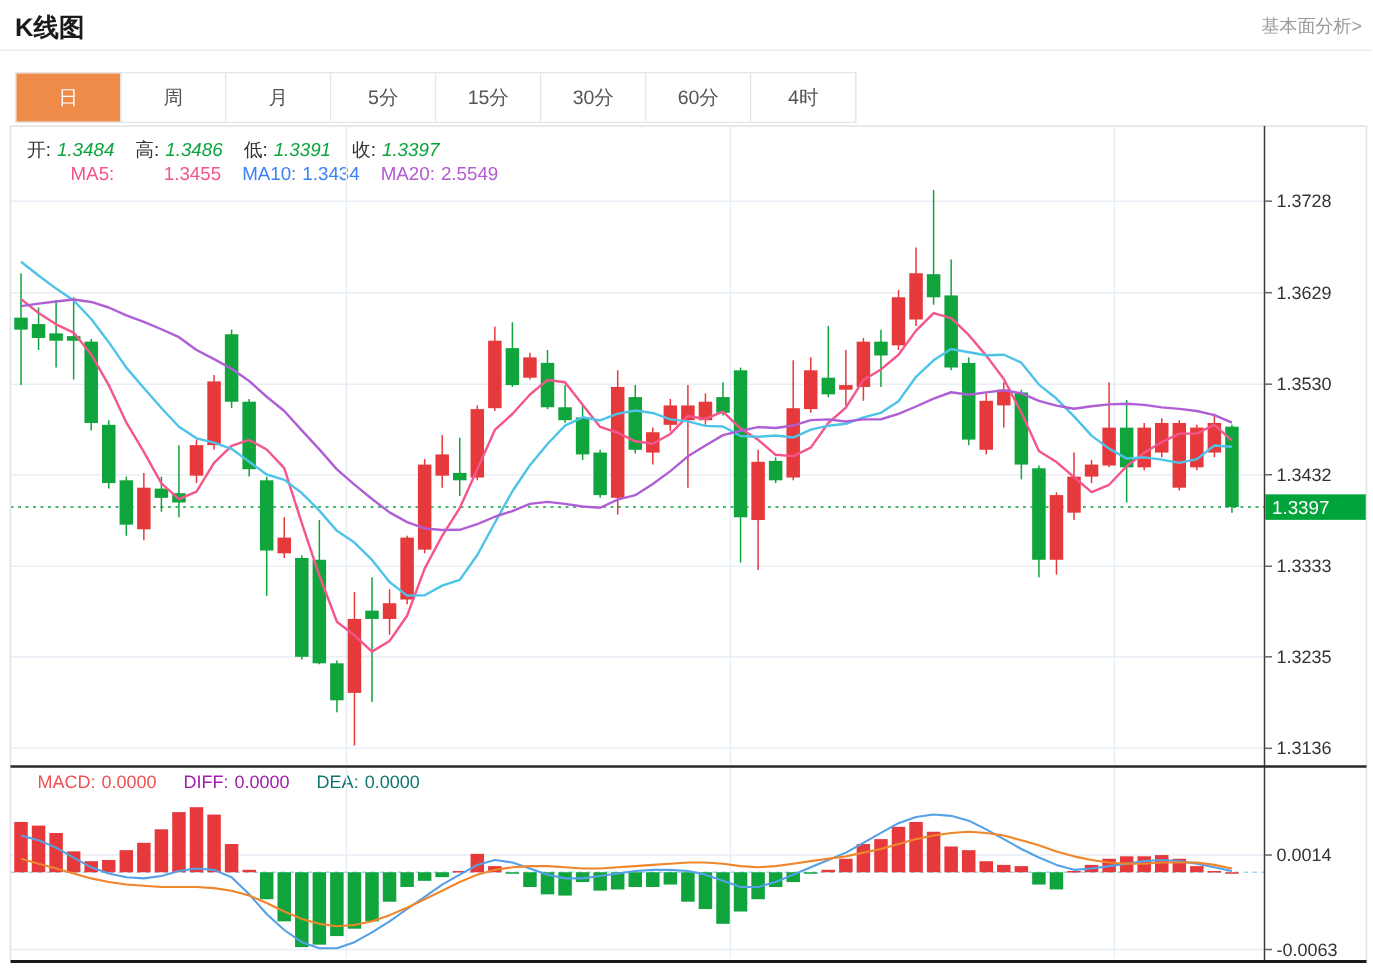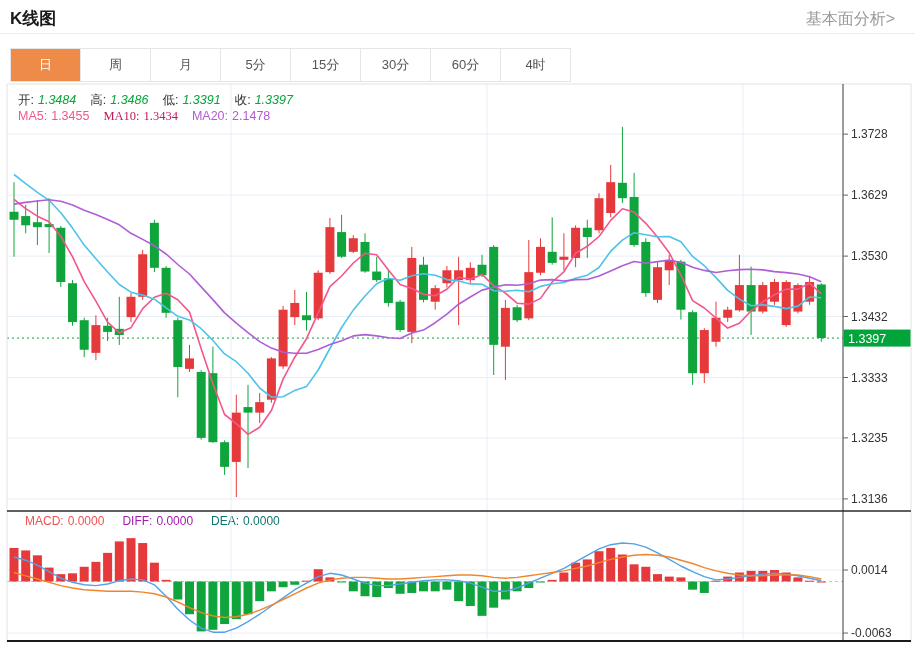--- a/index.html
+++ b/index.html
@@ -1,32 +1,32 @@
 <!DOCTYPE html>
 <html><head>
 <meta charset="utf-8">
 <style>
   html,body{margin:0;padding:0;background:#fff;width:915px;height:647px;overflow:hidden;
     font-family:"Liberation Sans","DejaVu Sans",sans-serif;}
   #app{position:relative;width:915px;height:647px;background:#fff;}
   #page-title{position:absolute;left:10px;top:7px;font-size:17px;font-weight:bold;color:#1a1a1a;}
-  #analysis-link{position:absolute;right:20px;top:9px;font-size:16px;color:#999;text-decoration:none;cursor:pointer;}
+  #analysis-link{position:absolute;right:7px;top:9px;font-size:12px;color:#999;text-decoration:none;cursor:pointer;}
   #title-rule{position:absolute;left:0;top:33px;width:915px;border-top:1px solid #ececec;}
   #tabbar{position:absolute;left:10px;top:48px;display:flex;border:1px solid #e5e5e5;}
   .tab{width:69px;height:32px;line-height:32px;text-align:center;font-size:13px;color:#555;
     background:#fff;border-right:1px solid #e5e5e5;cursor:pointer;}
   .tab:last-child{border-right:none;text-align:center;}
   .tab.active{background:#ee8b49;color:#fff;}
   .inforow{position:absolute;left:18px;font-size:12.5px;white-space:nowrap;}
   .inforow span{margin-right:4px;}
   .inforow .gap{margin-right:14px;}
   .lab{color:#333;}
   .grn{color:#0aa43c;font-style:italic;}
-  .pink{color:#f4558c;}
-  .cyan{color:#be185d;font-family:Liberation Serif, serif;}
+  .pink{color:#f4558c;margin-left:29px;}
+  .cyan{color:#3b82f6;}
   .purp{color:#b45ad2;}
   .redl{color:#ef5050;margin-top:24px;}
   .bluel{color:#a21caf;}
   .oral{color:#0f766e;}
   #macd-row{position:absolute;left:25px;top:514px;font-size:12px;white-space:nowrap;}
   #macd-row span{margin-right:4px;}
   #macd-row .gap{margin-right:18px;}
   svg{position:absolute;left:0;top:0;}
 </style>
 </head>
@@ -46,21 +46,21 @@
       <div class="tab">30分</div>
       <div class="tab">60分</div>
       <div class="tab">4时</div>
     </div>
 
   <div class="inforow" style="top:92px;">
     <span class="lab">开:</span><span class="grn gap">1.3484</span><span class="lab">高:</span><span class="grn gap">1.3486</span><span class="lab">低:</span><span class="grn gap">1.3391</span><span class="lab">收:</span><span class="grn">1.3397</span>
   </div>
 
   <div class="inforow" style="top:109px;">
-    <span class="pink">MA5:</span><span class="pink gap">1.3455</span><span class="cyan">MA10:</span><span class="cyan gap">1.3434</span><span class="purp">MA20:</span><span class="purp">2.1478</span>
+    <span class="pink">MA5:</span><span class="pink gap">1.3455</span><span class="cyan">MA10:</span><span class="cyan gap">1.3434</span><span class="purp">MA20:</span><span class="purp">2.5549</span>
   </div>
 
   <div id="macd-row">
     <span class="redl">MACD:</span><span class="redl gap">0.0000</span><span class="bluel">DIFF:</span><span class="bluel gap">0.0000</span><span class="oral">DEA:</span><span class="oral">0.0000</span>
   </div>
 
   <svg id="chart" width="915" height="647">
       <line x1="7" y1="134.1104504282453" x2="843" y2="134.1104504282453" stroke="#e8eef6" stroke-width="1"></line>
       <line x1="7" y1="195.11236058906863" x2="843" y2="195.11236058906863" stroke="#e8eef6" stroke-width="1"></line>
       <line x1="7" y1="256.11427074989194" x2="843" y2="256.11427074989194" stroke="#e8eef6" stroke-width="1"></line>

